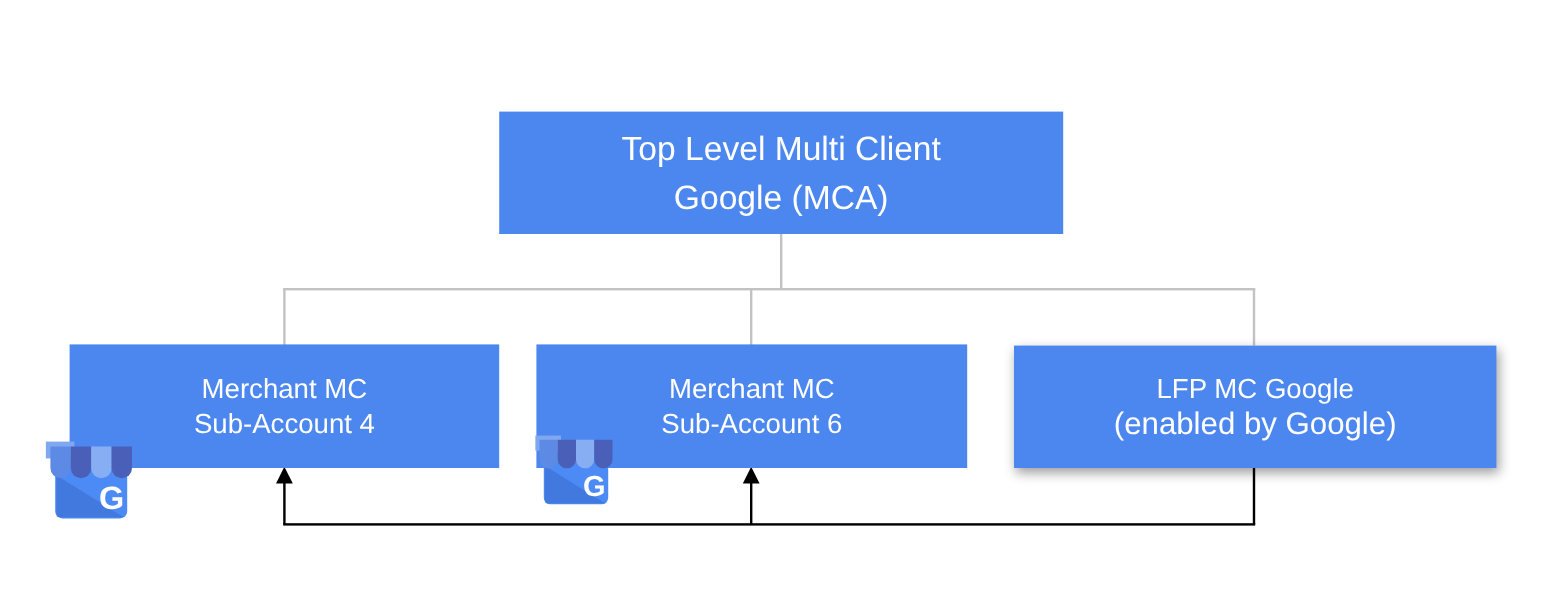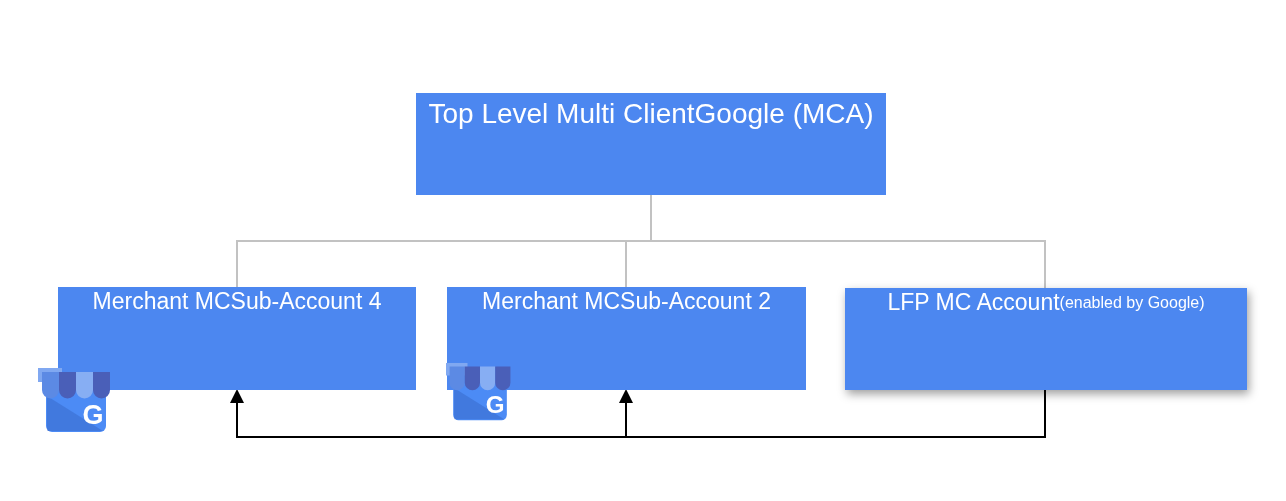--- a/index.html
+++ b/index.html
@@ -11,32 +11,32 @@
   }
   .canvas {
     position: absolute; left: 0; top: 0;
     width: 1286px; height: 501px;
     background: var(--page-bg, #ffffff);
   }
   .node {
     position: absolute;
     background: var(--node-blue, #4C87F0);
     color: var(--text-white, #ffffff);
-    display: flex; flex-direction: row;
+    display: flex; flex-direction: column;
     justify-content: center;
     text-align: center;
   }
   .node .l1, .node .l2 { display: block; white-space: nowrap; }
 
   .node-mca  { left: 416px; top: 93px;  width: 470px; height: 102px; font-size: 28px; line-height: 41px; }
   .node-sub1 { left: 58px;  top: 287px; width: 358px; height: 103px; font-size: 23px; line-height: 29px; }
   .node-sub2 { left: 447px; top: 287px; width: 359px; height: 103px; font-size: 23px; line-height: 29px; }
   .node-lfp  { left: 845px; top: 288px; width: 402px; height: 102px; font-size: 23px; line-height: 29px;
                box-shadow: 2px 4px 9px rgba(0,0,0,0.38); }
-  .node-lfp .l2 { font-size: 16px; }
+  .node-lfp .l2 { font-size: 26px; }
 
   .conn { position: absolute; background: var(--connector-gray, #C2C2C2); }
   .conn.h { height: 2px; }
   .conn.v { width: 2px; }
   .conn.black { background: var(--connector-black, #000000); }
 
   
   .gv-top    { left: 650px;  top: 195px; height: 46px; }
   .gh-main   { left: 236px;  top: 240px; width: 810px; }
   .gv-drop1  { left: 236px;  top: 240px; height: 48px; }
@@ -85,25 +85,25 @@
     <span class="l2">Google (MCA)</span>
   </div>
 
   <div class="node node-sub1">
     <span class="l1">Merchant MC</span>
     <span class="l2">Sub-Account 4</span>
   </div>
 
   <div class="node node-sub2">
     <span class="l1">Merchant MC</span>
-    <span class="l2">Sub-Account 2</span>
+    <span class="l2">Sub-Account 6</span>
   </div>
 
   <div class="node node-lfp">
-    <span class="l1">LFP MC Account</span>
+    <span class="l1">LFP MC Google</span>
     <span class="l2">(enabled by Google)</span>
   </div>
 
   <svg class="biz-icon icon-1" viewBox="0 0 76 70">
     <rect x="0" y="2" width="24" height="14" fill="#80A8F1"></rect>
     <rect x="8" y="18" width="60" height="48" rx="6" fill="#4C8BF5"></rect>
     <path d="M9 30 L65 65 L9 65 Z" fill="#1a3d8f" opacity="0.22"></path>
     <path d="M4 6 h17 v18 a8.5 8.5 0 0 1 -17 0 Z" fill="#5C8AE4"></path>
     <path d="M21 6 h17 v18 a8.5 8.5 0 0 1 -17 0 Z" fill="#4A5FB8"></path>
     <path d="M38 6 h17 v18 a8.5 8.5 0 0 1 -17 0 Z" fill="#87AEF3"></path>

